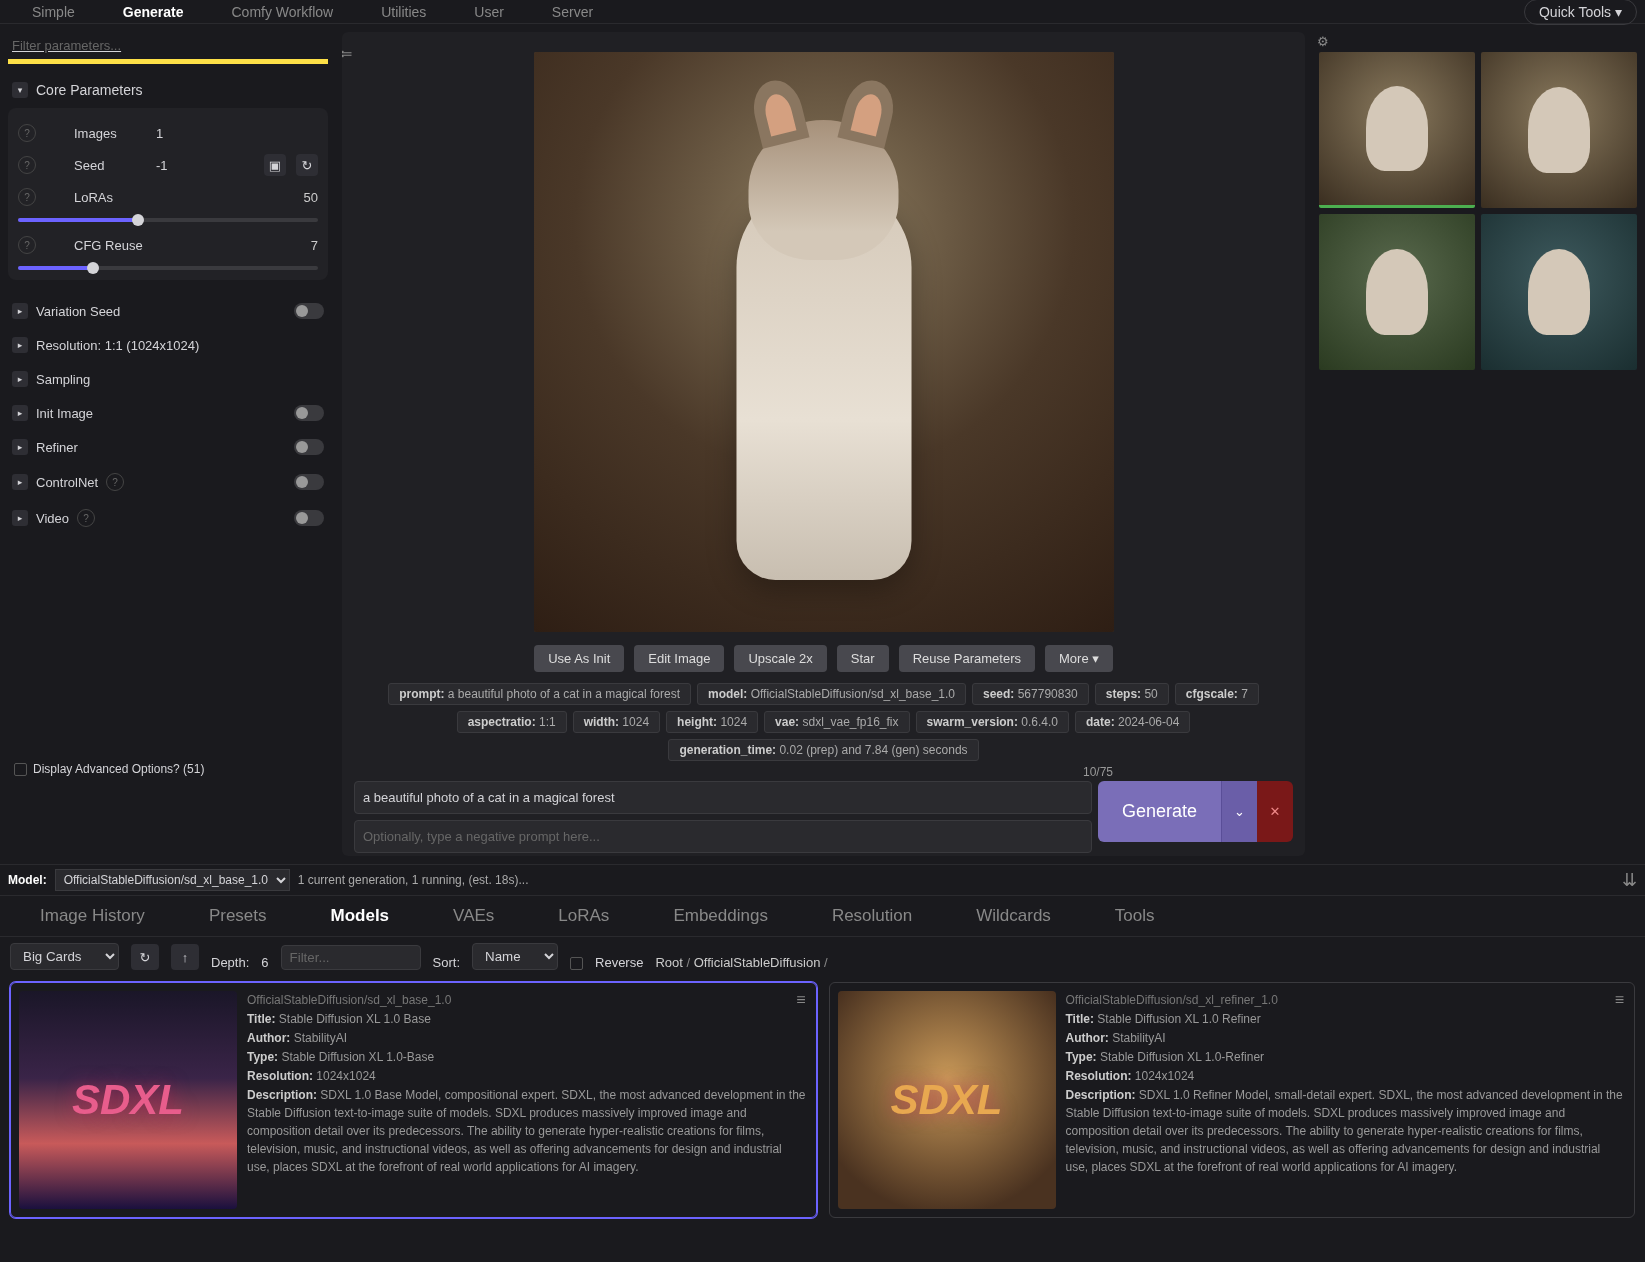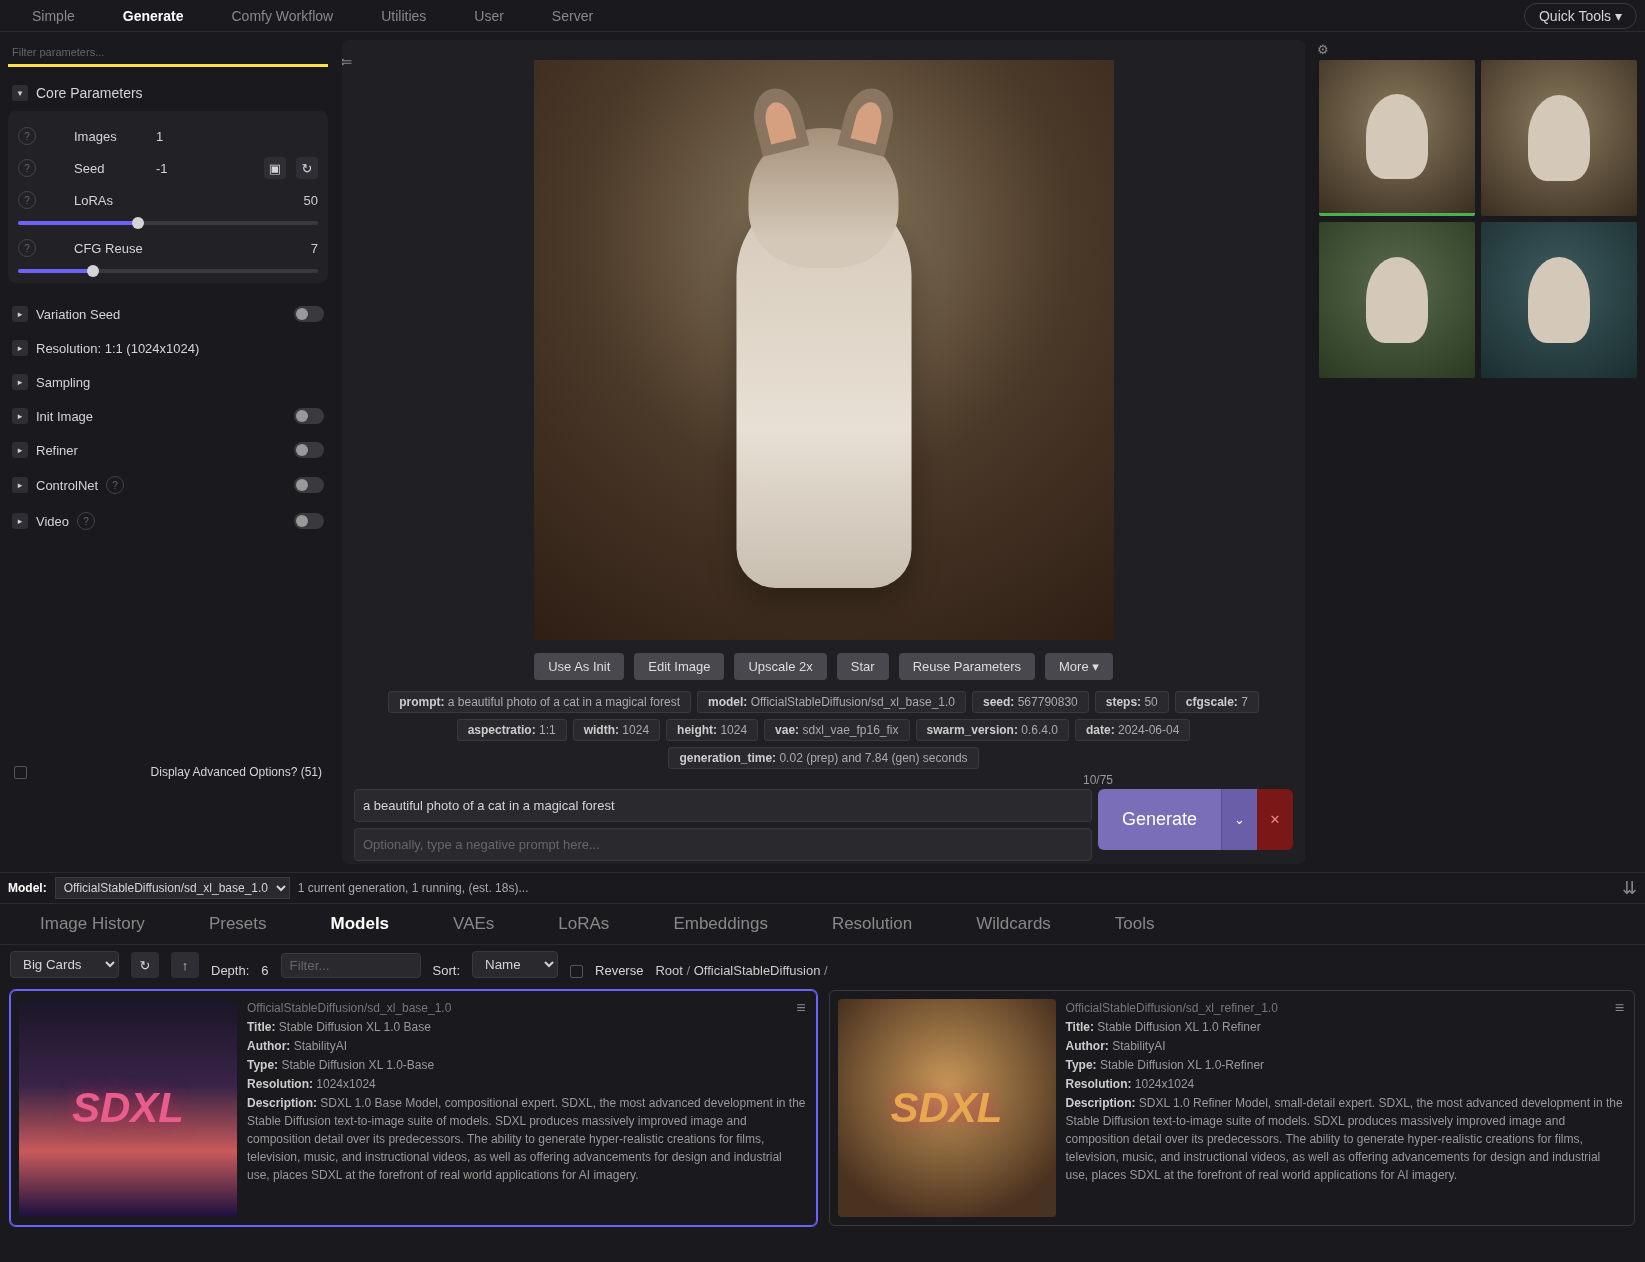--- a/index.html
+++ b/index.html
@@ -8,21 +8,21 @@
   background: #1a1a1e;
   color: #d4d4d8;
   font-size: 13px;
   overflow: hidden;
   width: 1645px;
   height: 1262px;
 }
 .top-nav {
   display: flex;
   align-items: center;
-  height: 32px;
+  height: 24px;
   background: #1a1a1e;
   border-bottom: 1px solid #2a2a2e;
   padding: 0 8px;
 }
 .nav-tab {
   padding: 6px 24px;
   color: #888;
   cursor: pointer;
   font-size: 14px;
 }
@@ -46,25 +46,26 @@
   width: 336px;
   background: #1a1a1e;
   padding: 8px;
   overflow-y: auto;
   position: relative;
 }
 .filter-input {
   width: 100%;
   background: transparent;
   border: none;
-  border-bottom: 3px solid #fde047;
+  border-bottom: 5px solid #fde047;
   color: #d4d4d8;
   padding: 6px 4px;
   margin-bottom: 12px;
-  font-size: 11px;
+  font-size: 13px;
+  text-decoration: underline;
 }
 .filter-input::placeholder { color: #666; }
 .param-section {
   margin-bottom: 6px;
 }
 .param-header {
   display: flex;
   align-items: center;
   gap: 8px;
   padding: 6px 4px;
@@ -163,21 +164,21 @@
   top: 2px;
   left: 2px;
 }
 .advanced-opts {
   margin-top: auto;
   padding: 6px;
   display: flex;
   align-items: center;
   gap: 6px;
   font-size: 12px;
-  justify-content: space-between;
+  justify-content: flex-start;
 }
 .checkbox {
   width: 13px; height: 13px;
   border: 1px solid #555;
   border-radius: 2px;
 }
 .center-panel {
   flex: 1;
   background: #202024;
   display: flex;

